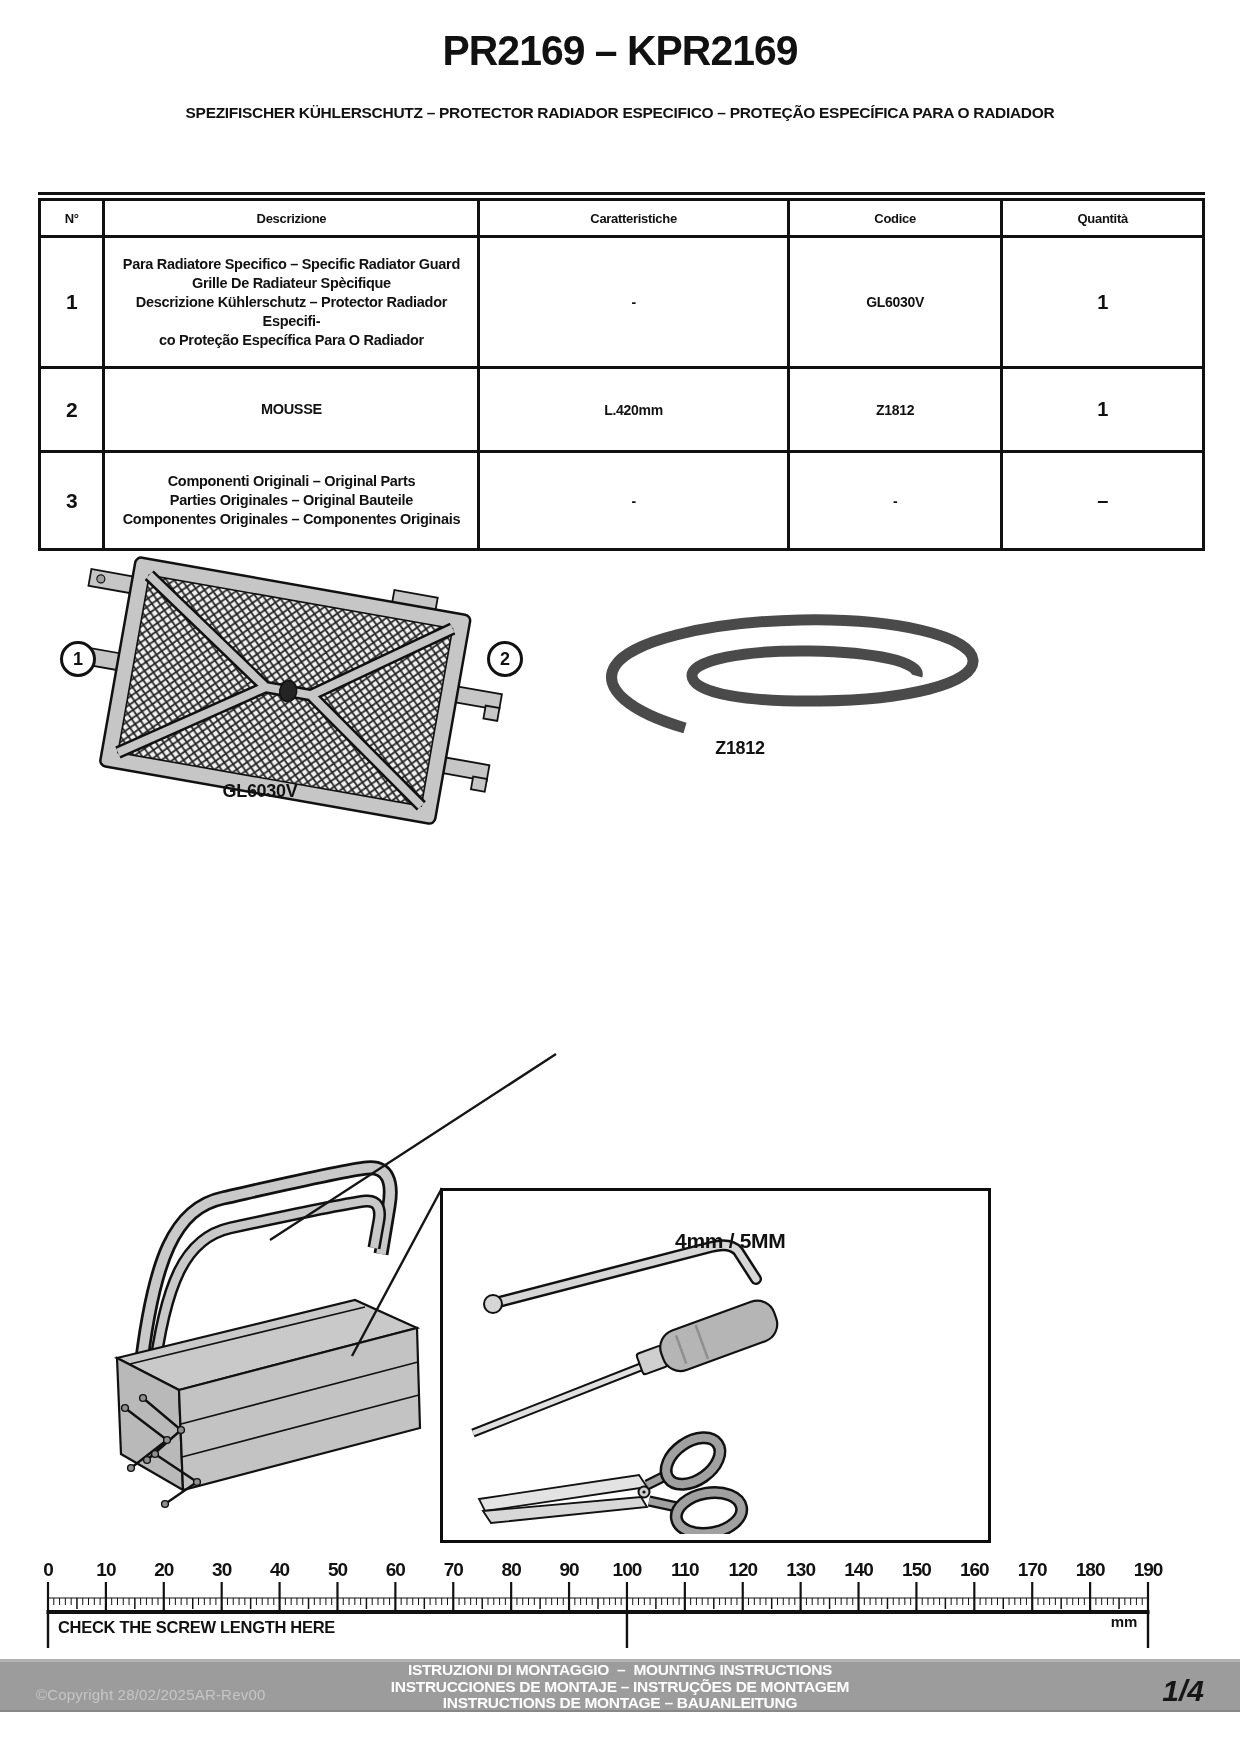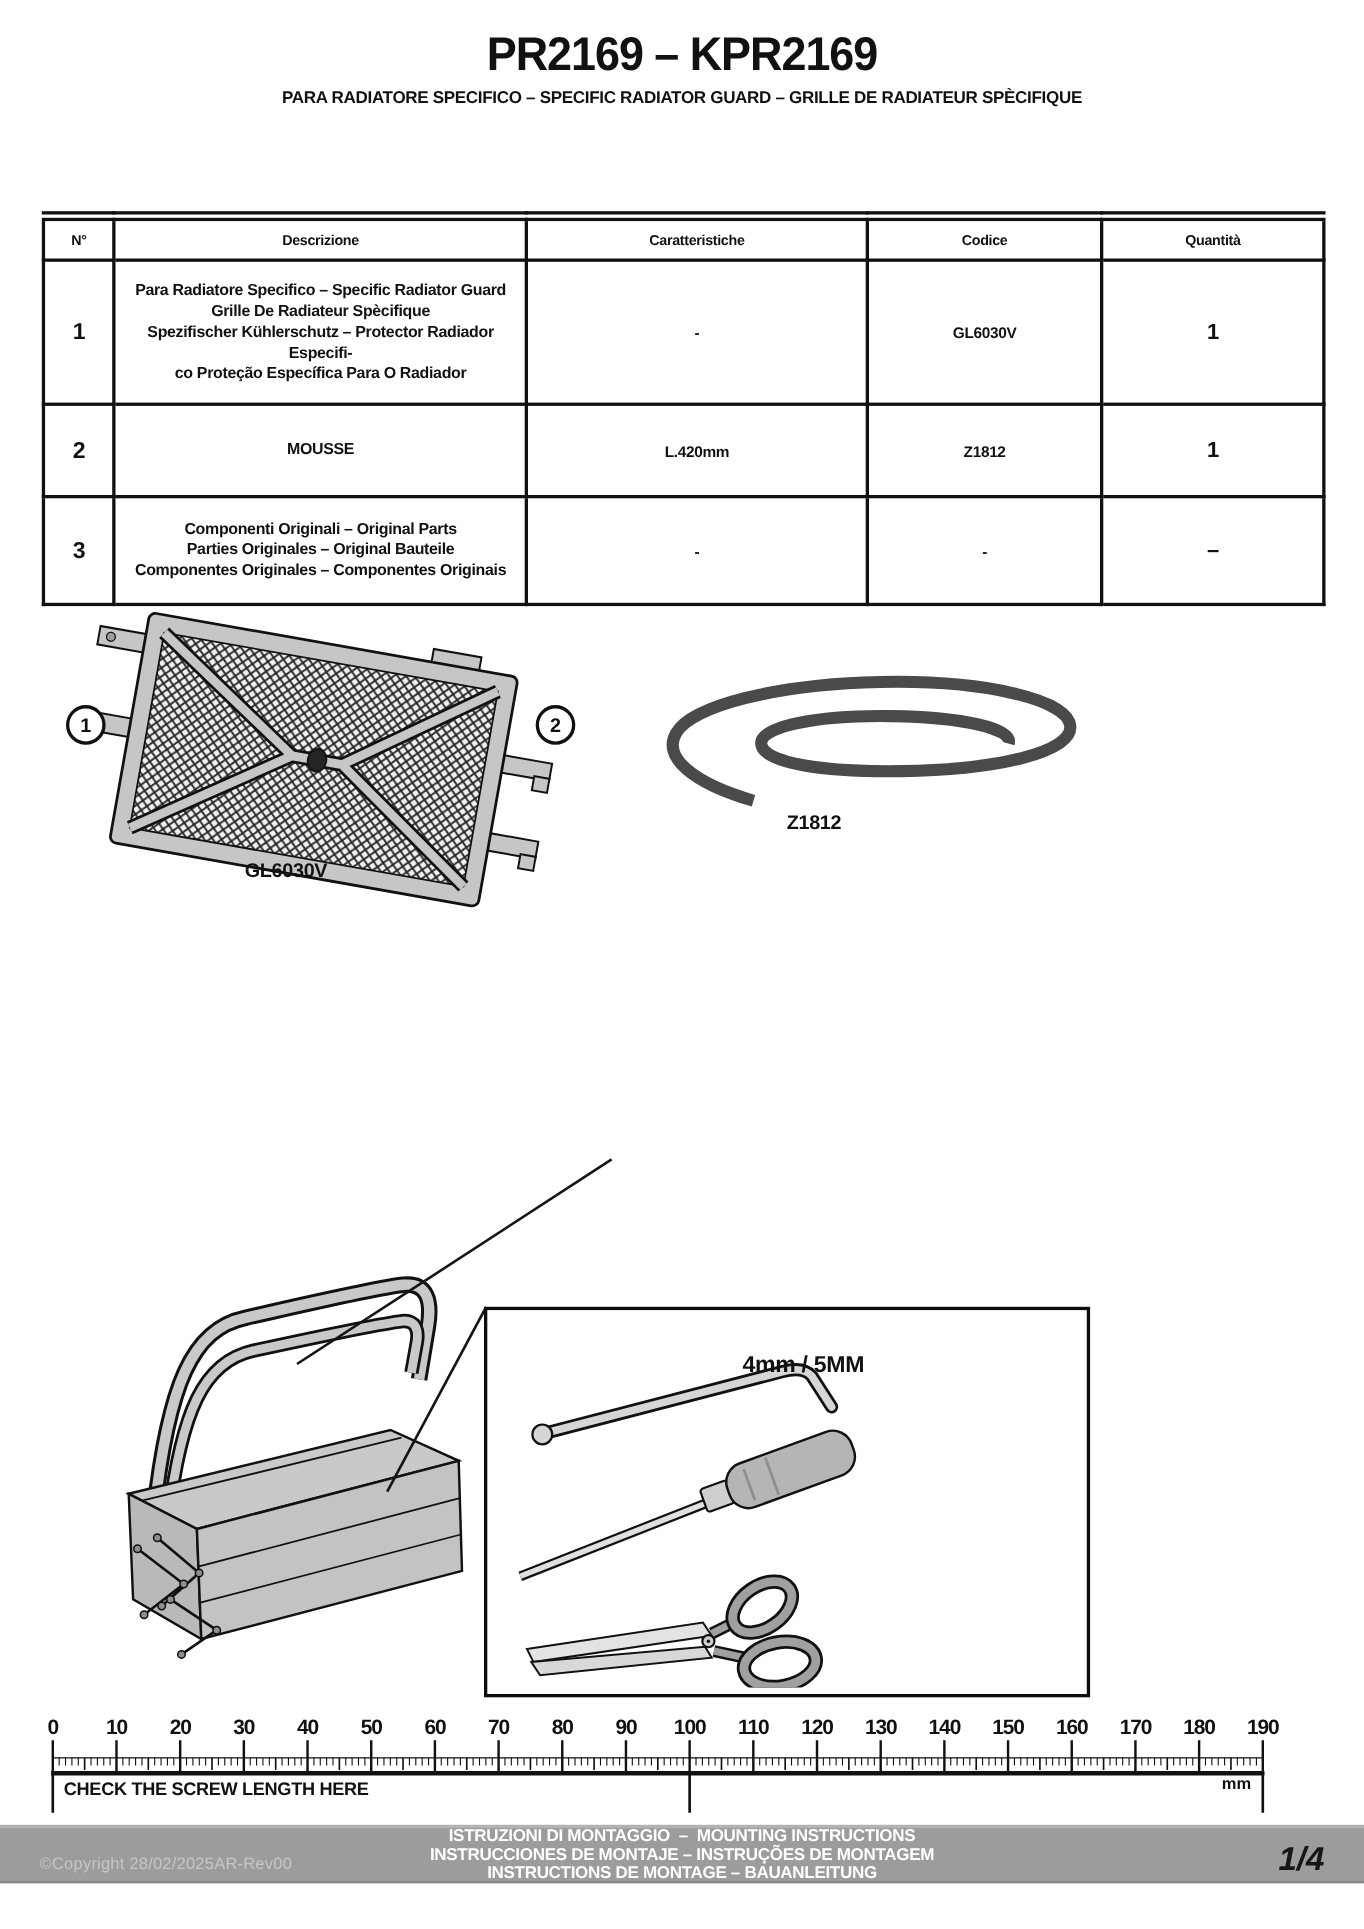--- a/index.html
+++ b/index.html
@@ -47,21 +47,21 @@
   .pagenum{left:0;top:1674px;width:1204px;text-align:right;font-size:30px;font-weight:700;
            font-style:italic;color:#161616;}
   svg{display:block;}
 </style>
 </head>
 <body>
 
 <div class="page">
 
   <div class="abs title">PR2169 – KPR2169</div>
-  <div class="abs sub sub1">PARA RADIATORE SPECIFICO – SPECIFIC RADIATOR GUARD – GRILLE DE RADIATEUR SPÈCIFIQUE</div>
+  <div class="abs sub sub2">SPEZIFISCHER KÜHLERSCHUTZ – PROTECTOR RADIADOR ESPECIFICO – PROTEÇÃO ESPECÍFICA PARA O RADIADOR</div>
 
   <table class="parts">
     <colgroup>
         <col style="width:64px">
         <col style="width:372px">
         <col style="width:307px">
         <col style="width:212px">
         <col style="width:200px">
       </colgroup>
     <tbody>
@@ -70,21 +70,21 @@
       <td class="hd">Descrizione</td>
       <td class="hd">Caratteristiche</td>
       <td class="hd">Codice</td>
       <td class="hd">Quantità</td>
     </tr>
     <tr style="height:131px;">
       <td class="num">1</td>
       <td class="desc">
         <span>Para Radiatore Specifico – Specific Radiator Guard</span>
         <span>Grille De Radiateur Spècifique</span>
-        <span>Spezifischer Kühlerschutz – Protector Radiador Especifi-</span>
+        <span>Descrizione Kühlerschutz – Protector Radiador Especifi-</span>
         <span>co Proteção Específica Para O Radiador</span>
       </td>
       <td class="chr">-</td>
       <td class="code">GL6030V</td>
       <td class="qty">1</td>
     </tr>
     <tr style="height:84px;">
       <td class="num">2</td>
       <td class="desc">
         <span>MOUSSE</span>

